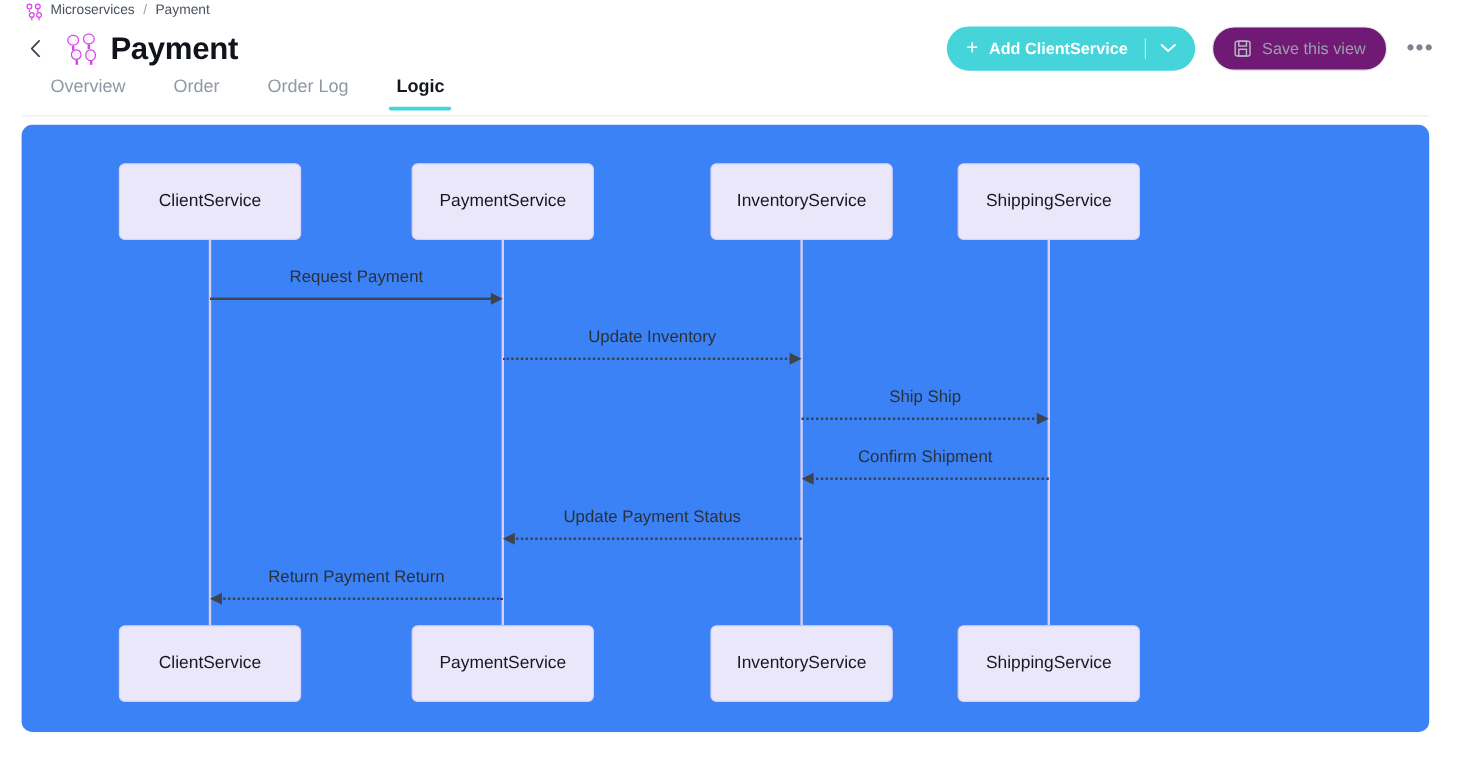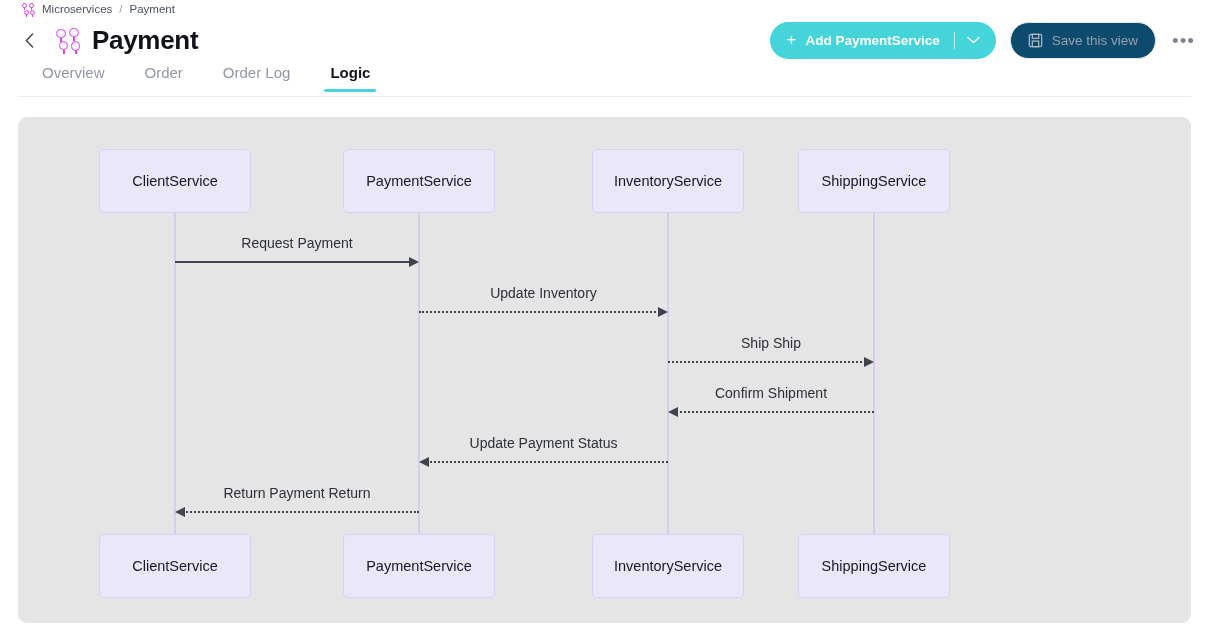--- a/index.html
+++ b/index.html
@@ -130,21 +130,21 @@
   .btn-primary .vdiv {
     width: 1px;
     height: 17px;
     background: rgba(255,255,255,0.65);
     margin: 0 3px 0 5px;
   }
   .btn-primary .caret { display: flex; align-items: center; margin-right: 2px; }
 
   .btn-ghost {
     height: 37px;
-    background: #0c4a6e;
+    background: #701a75;
     border: 1px solid #e3e5e9;
     border-radius: 19px;
     display: flex;
     align-items: center;
     padding: 0 17px;
     gap: 9px;
     color: #9aa0ab;
     font-size: 13.5px;
     cursor: pointer;
   }
@@ -194,24 +194,24 @@
     top: 96px;
     width: 1173px;
     height: 1px;
     background: #ebedf0;
   }
 
   
   .panel {
     position: absolute;
     left: 18px;
-    top: 117px;
+    top: 104px;
     width: 1173px;
     height: 506px;
-    background: #e5e5e5;
+    background: #3b82f6;
     border-radius: 9px;
   }
 
   .diagram { position: absolute; inset: 0; }
 
   .node-box {
     position: absolute;
     background: #ebe7fb;
     border: 1px solid #d9d1f5;
     border-radius: 5px;
@@ -293,21 +293,21 @@
         <b class="s4"></b>
     </span>
   </span>
 
   <div class="page-title">Payment</div>
 
   <div class="toolbar">
 
     <div class="btn-primary">
       <span class="plus">+</span>
-      <span>Add PaymentService</span>
+      <span>Add ClientService</span>
       <span class="vdiv"></span>
       <span class="caret">
         <svg width="13" height="8" viewBox="0 0 13 8">
           <path d="M1 1.5 L6.5 6.5 L12 1.5" fill="none" stroke="#ffffff" stroke-width="1.6" stroke-linecap="round" stroke-linejoin="round"></path>
         </svg>
       </span>
     </div>
 
     <div class="btn-ghost">
       <svg width="15" height="15" viewBox="0 0 16 16">

